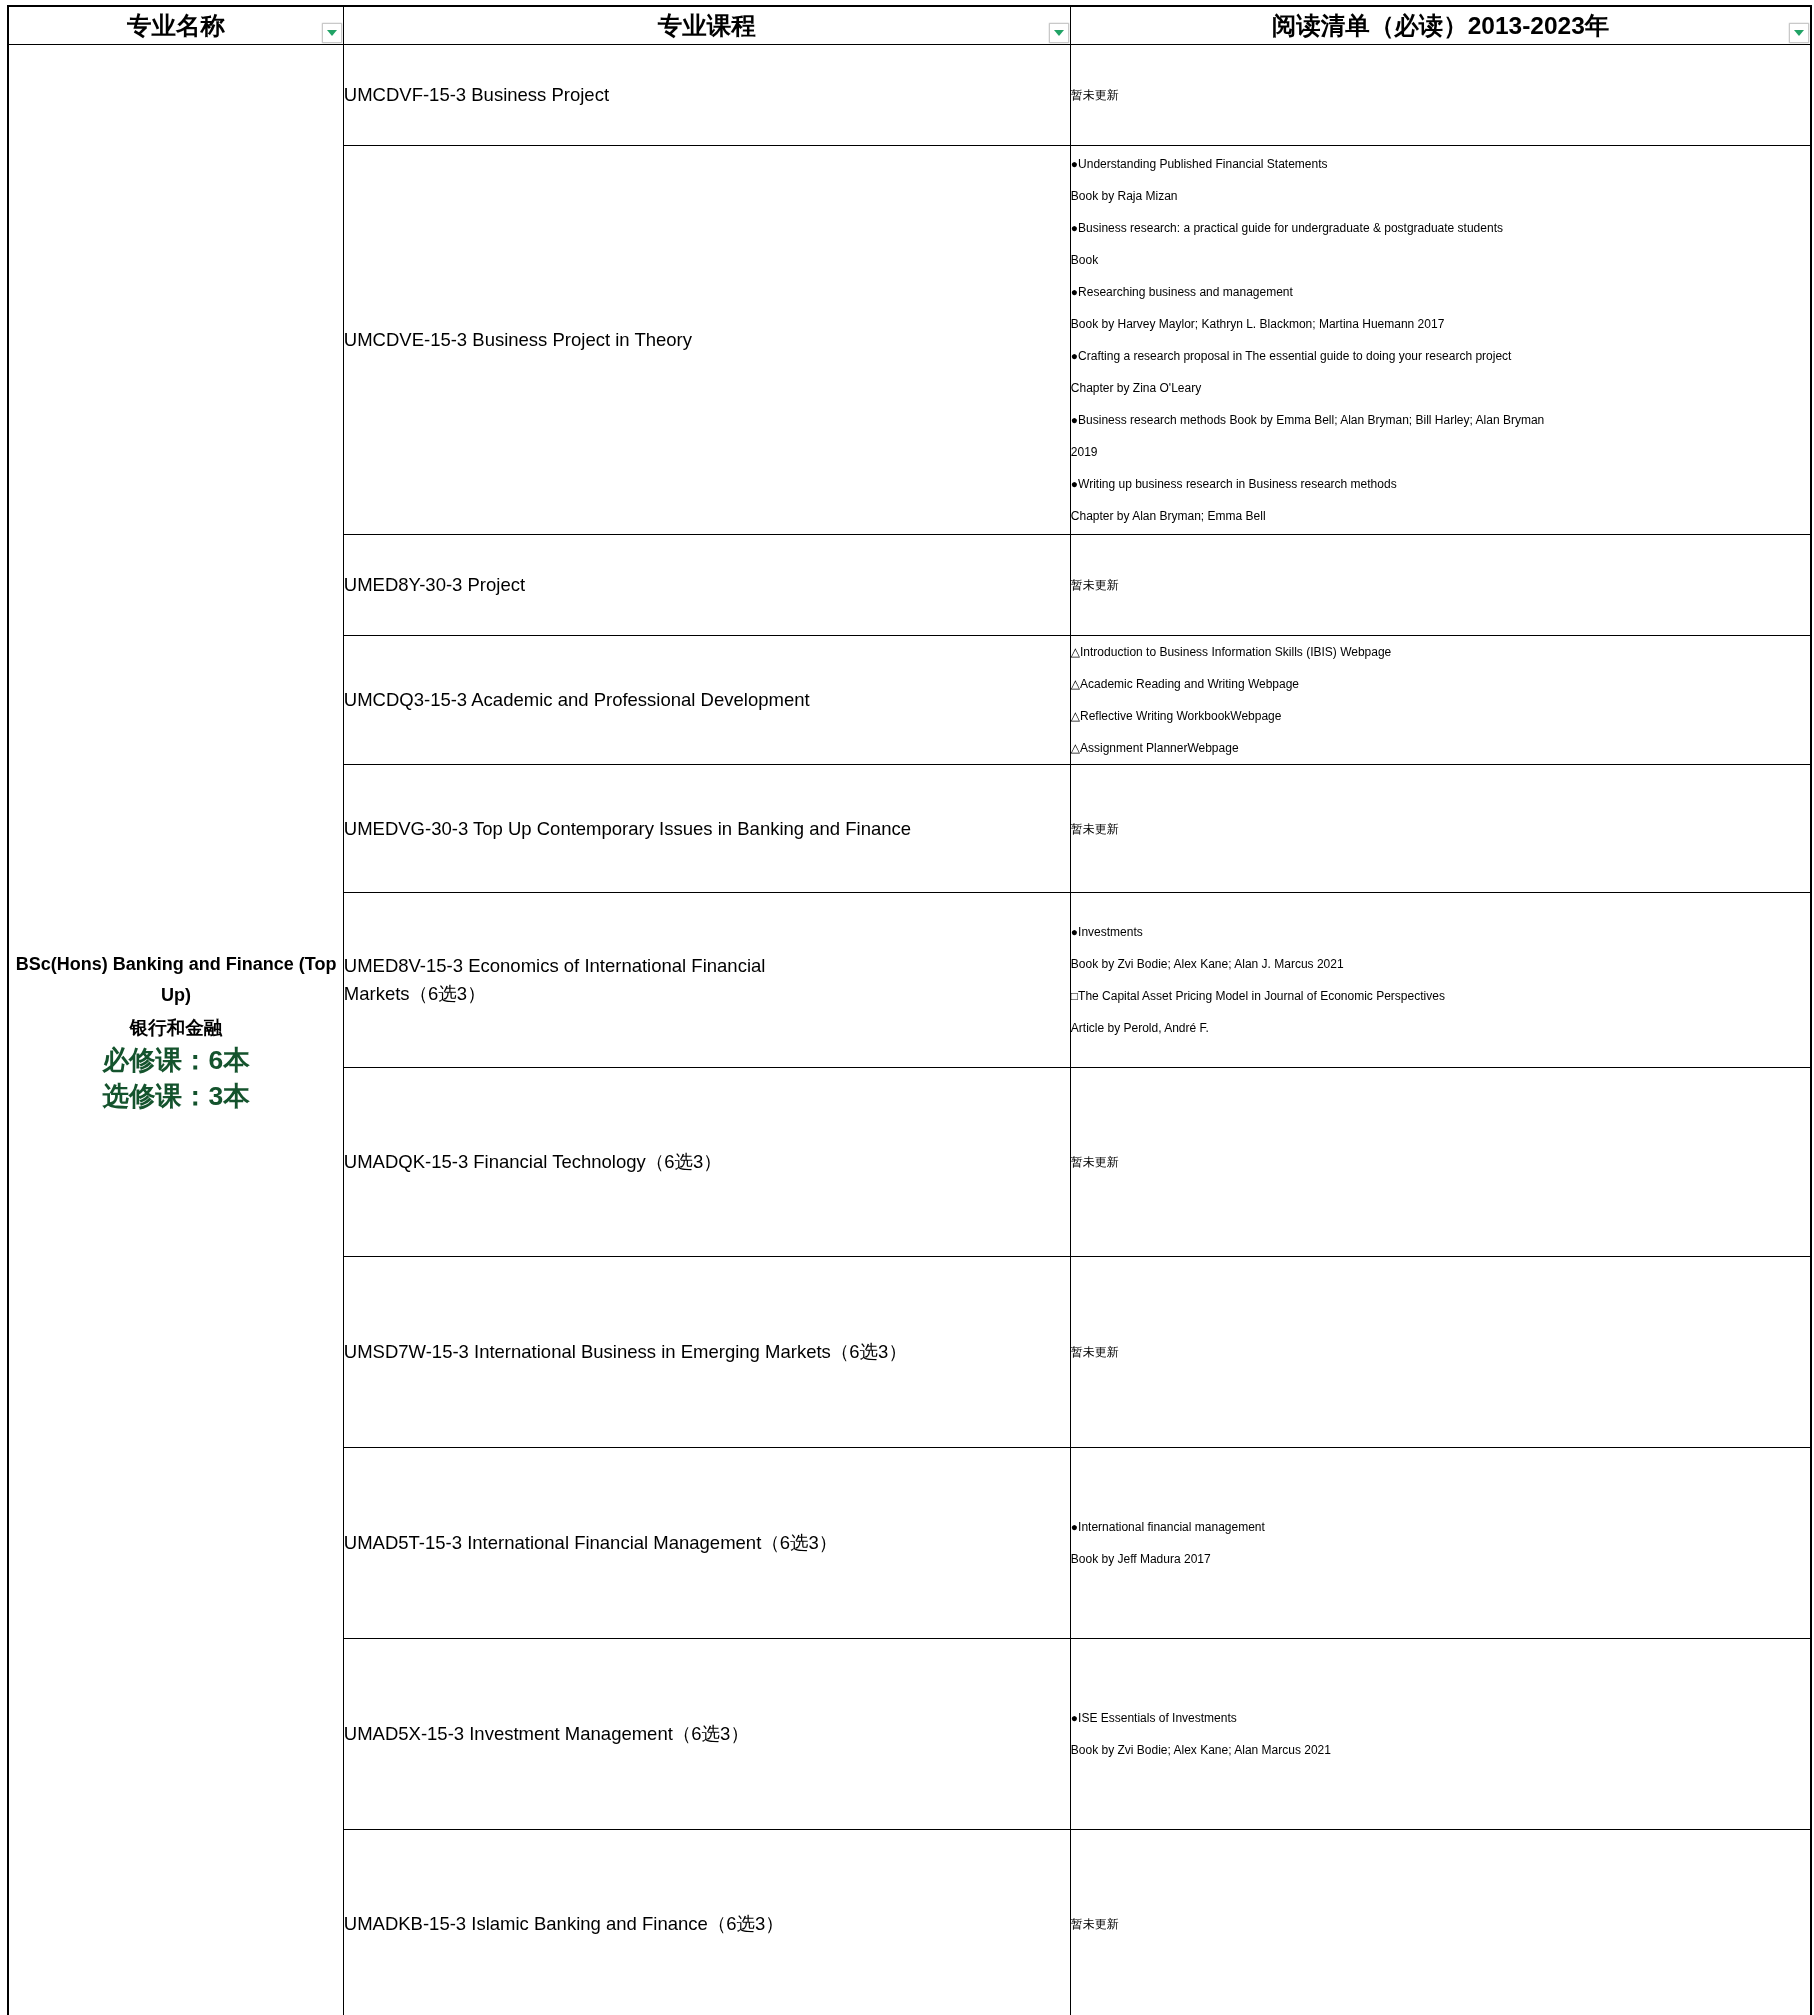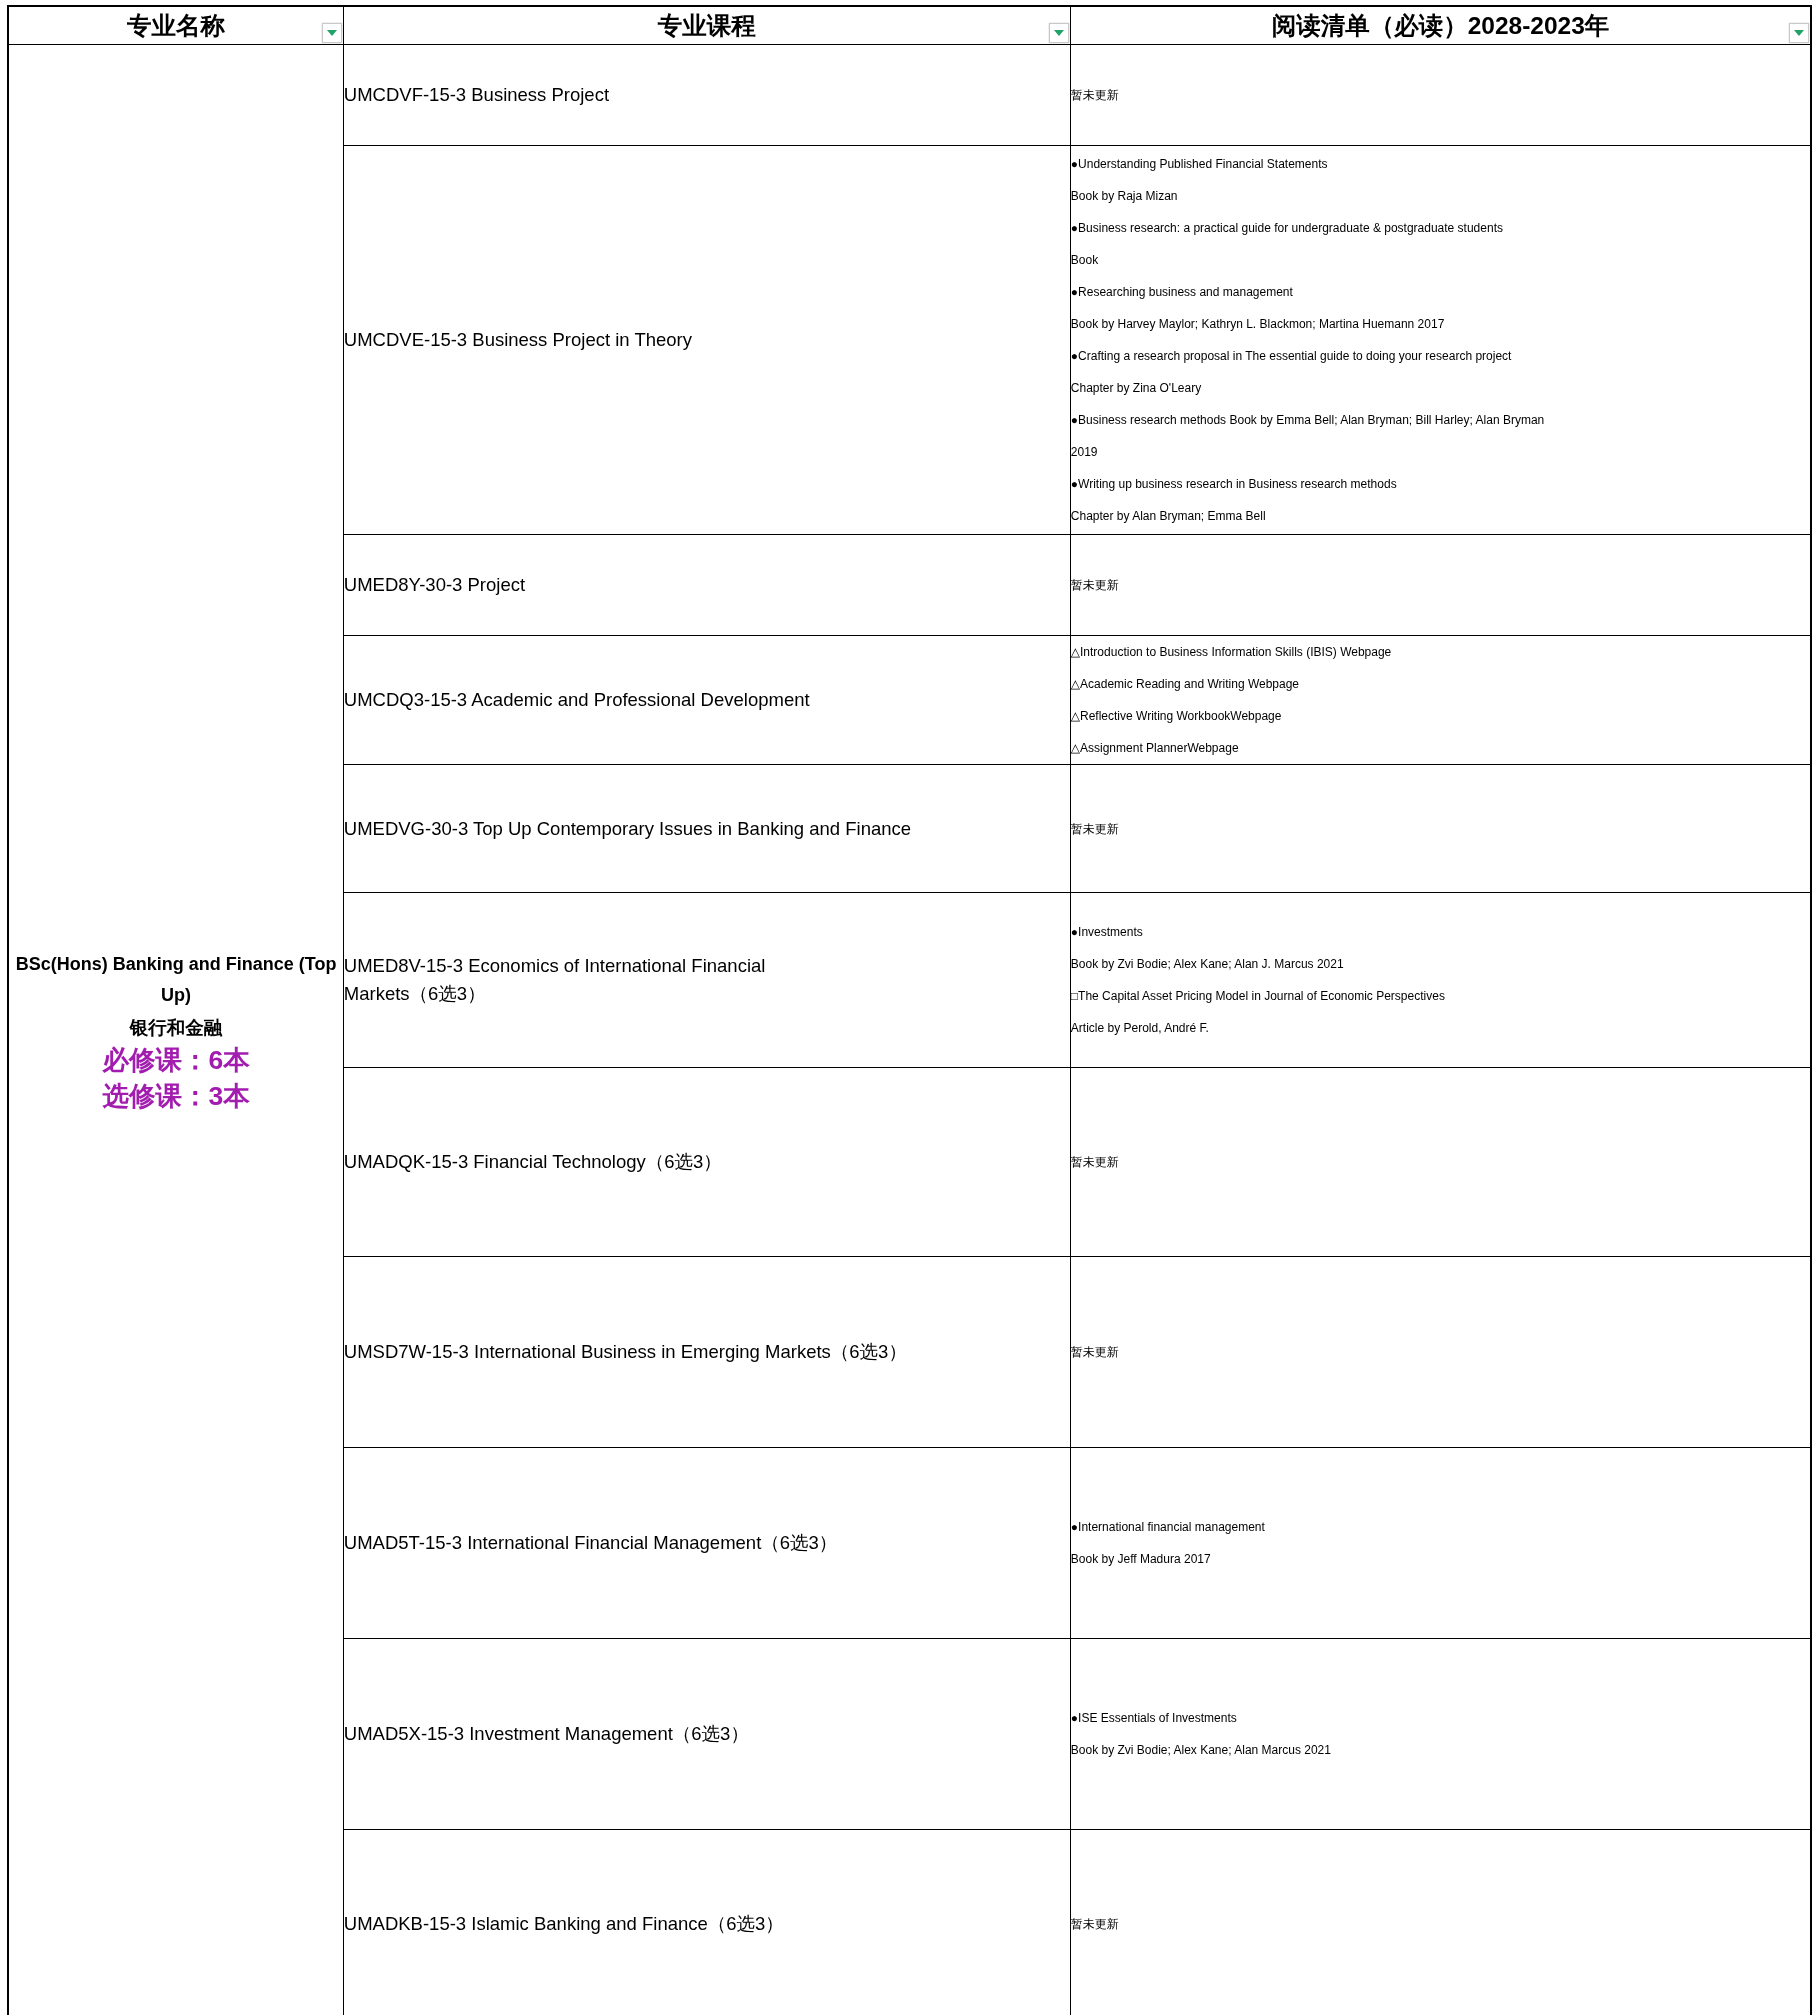--- a/index.html
+++ b/index.html
@@ -96,21 +96,21 @@
   .major-cn {
     font-weight: bold;
     font-size: 18.5px;
     line-height: 29px;
     margin-top: 2.6px;
   }
   .major-red {
     font-weight: bold;
     font-size: 26.5px;
     line-height: 36px;
-    color: #a21caf;
+    color: #14532d;
   }
   .major-red:first-of-type { margin-top: 4px; }
 </style>
 </head>
 <body>
 
 <div class="sheet">
   <table class="grid">
     <colgroup>
         <col class="c1">
@@ -125,21 +125,21 @@
               <span class="filter-tri"></span>
             </span>
         </th>
         <th class="hdr">
           <span>专业课程</span>
           <span class="filter-btn">
               <span class="filter-tri"></span>
             </span>
         </th>
         <th class="hdr">
-          <span>阅读清单（必读）2028-2023年</span>
+          <span>阅读清单（必读）2013-2023年</span>
           <span class="filter-btn">
               <span class="filter-tri"></span>
             </span>
         </th>
       </tr>
     </thead>
     <tbody>
       <tr style="height:101px">
         <td class="major-cell" rowspan="11">
           <div class="major-en">BSc(Hons) Banking and Finance (Top

